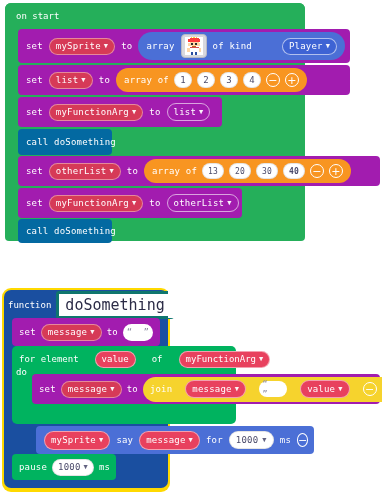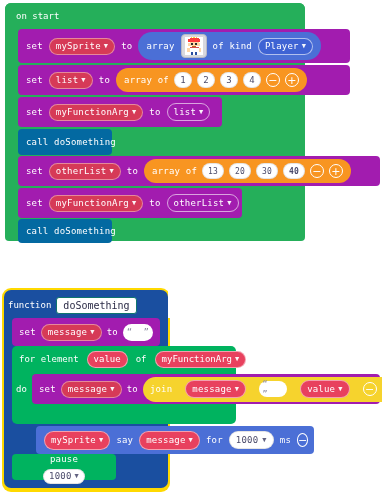--- a/index.html
+++ b/index.html
@@ -36,21 +36,21 @@
     border-radius: 999px;
     padding: 1px 6px;
     font-size: 9px;
     color: #fff;
     white-space: nowrap;
     line-height: 13px;
   }
   .pill-red   { background: #e8415e; border: 1px solid #ffffff80; }
   .pill-redD  { background: #d63a57; border: 1px solid #ffffff66; }
   .pill-redO  { background: transparent; border: 1px solid #ffffff99; }
-  .pill-blue  { background: #3e63d4; border: 1px solid #ffffff99; }
+  .pill-blue  { background: #3e63d4; border: 1px solid #ffffff99; margin-left: 24px; }
   .pill-white {
     background: #fff; color: #4a4a6a;
     border: 1px solid #0000001a;
   }
 
   .caret { font-size: 7px; line-height: 7px; opacity: .95; }
 
   
   .strfield {
     display: inline-flex; align-items: center; justify-content: center;
@@ -82,21 +82,21 @@
 
   
   .notch {
     position: absolute; width: 14px; height: 4px;
     border-radius: 0 0 3px 3px;
   }
 
   .fn-name {
     background: #fff; color: #2b2b46;
     border-radius: 3px; padding: 2px 6px;
-    font-size: 10px; border: 1px solid #0f766e;
+    font-size: 15px; border: 3px solid #0f766e;
   }
 </style>
 </head>
 <body>
 
 <div id="canvas">
 
   <div class="blk" style="left:5px; top:3px; width:300px; height:238px;">
 
     <div style="position:absolute; left:0; top:0; width:300px; height:238px;
@@ -259,32 +259,32 @@
         <span class="caret">▼</span>
       </span>
       <span class="lbl" style="margin:0 5px;">to</span>
       <span class="strfield">“ ”</span>
     </div>
 
     <div style="position:absolute; left:10px; top:58px; width:224px; height:78px;
                 background:#00b35f; border-radius:5px;"></div>
 
     <div style="position:absolute; left:10px; top:58px; width:224px; height:26px;
-                display:flex; align-items:center; gap:8px; padding:0 7px;
+                display:flex; align-items:center; gap:16px; padding:0 7px;
                 color:#fff; font-size:9px;">
       <span class="lbl">for element</span>
       <span class="pill pill-red">value</span>
       <span class="lbl">of</span>
       <span class="pill pill-red">
         <span>myFunctionArg</span>
         <span class="caret">▼</span>
       </span>
     </div>
 
-    <div style="position:absolute; left:14px; top:96px; color:#fff; font-size:9px;">do</div>
+    <div style="position:absolute; left:14px; top:79px; color:#fff; font-size:9px;">do</div>
 
     <div class="stack c-red" style="position:absolute; left:30px; top:86px; width:348px; height:30px; padding:0 7px;">
       <span class="lbl" style="margin-right:5px;">set</span>
       <span class="pill pill-redD">
         <span>message</span>
         <span class="caret">▼</span>
       </span>
       <span class="lbl" style="margin:0 5px;">to</span>
 
       <span class="c-yellow" style="display:inline-flex; align-items:center; gap:13px;
@@ -318,21 +318,21 @@
       <span class="lbl">for</span>
       <span class="pill pill-white" style="height:18px; padding:0 6px; gap:4px;">
         <span>1000</span>
         <span class="caret" style="color:#5a5a7a;">▼</span>
       </span>
       <span class="lbl">ms</span>
       <span class="rnd">−</span>
     </div>
 
     <div class="stack c-green2" style="position:absolute; left:10px; top:166px; width:104px; height:26px;
-                padding:0 7px; gap:5px;flex-direction:column;">
+                padding:0 7px; gap:5px;">
       <span class="lbl">pause</span>
       <span class="pill pill-white" style="height:17px; padding:0 5px; gap:3px;">
         <span>1000</span>
         <span class="caret" style="color:#5a5a7a;">▼</span>
       </span>
       <span class="lbl">ms</span>
     </div>
 
   </div>
 

